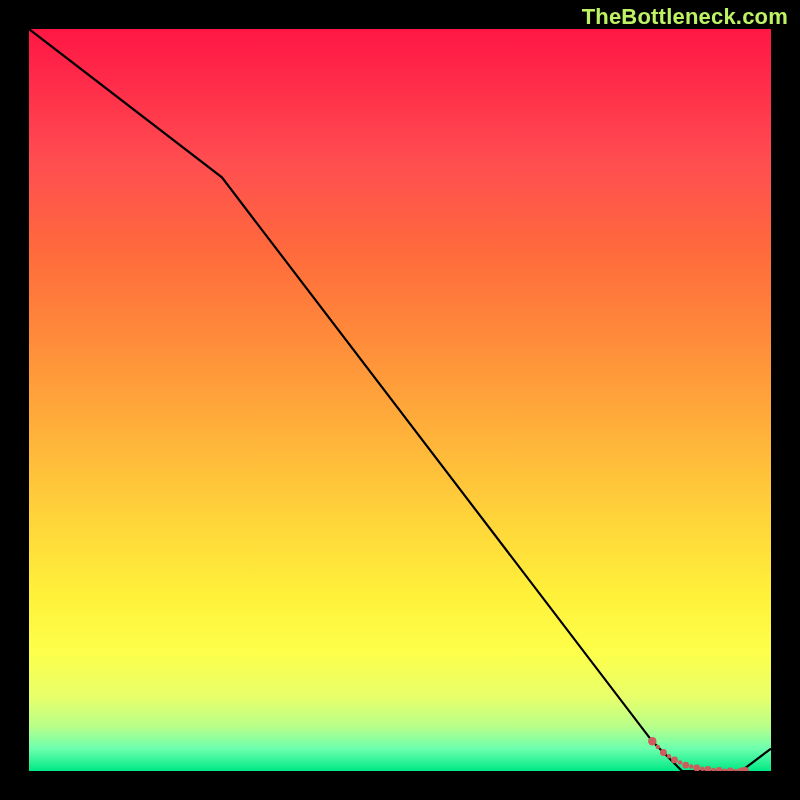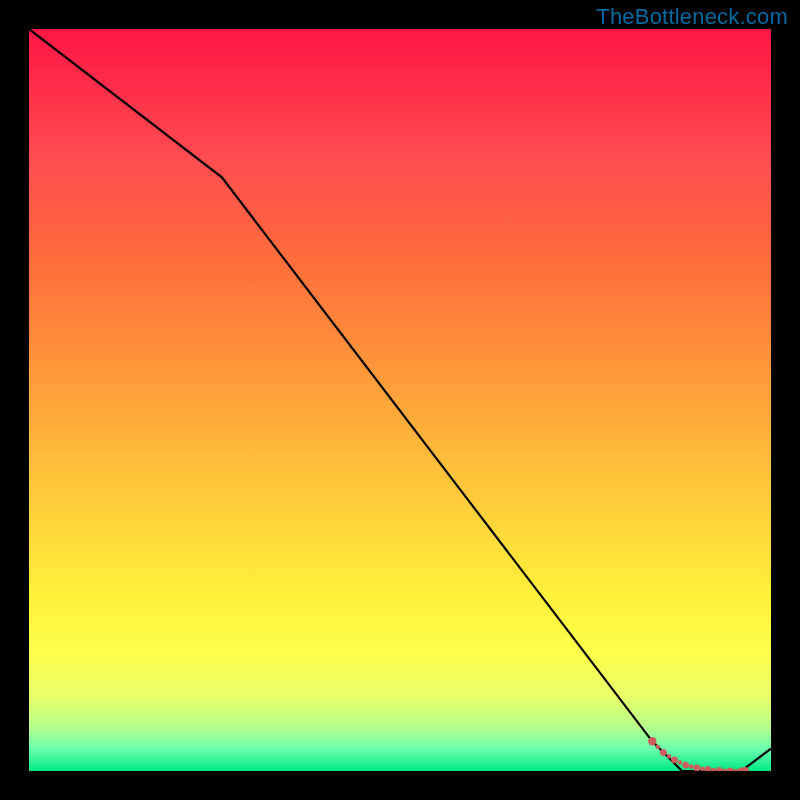--- a/index.html
+++ b/index.html
@@ -44,22 +44,22 @@
     width: 742px;
     height: 742px;
     pointer-events: none;
   }
   .watermark {
     position: absolute;
     top: 4px;
     right: 12px;
     font-family: Arial, Helvetica, sans-serif;
     font-size: 22px;
-    font-weight: 400;
-    color: #0369a1;
+    font-weight: 700;
+    color: #bef264;
     letter-spacing: 0.2px;
   }
 </style>
 </head>
 <body>
 
 <div class="stage">
   <div class="plot"></div>
 
   <svg class="curve" viewBox="0 0 742 742">

